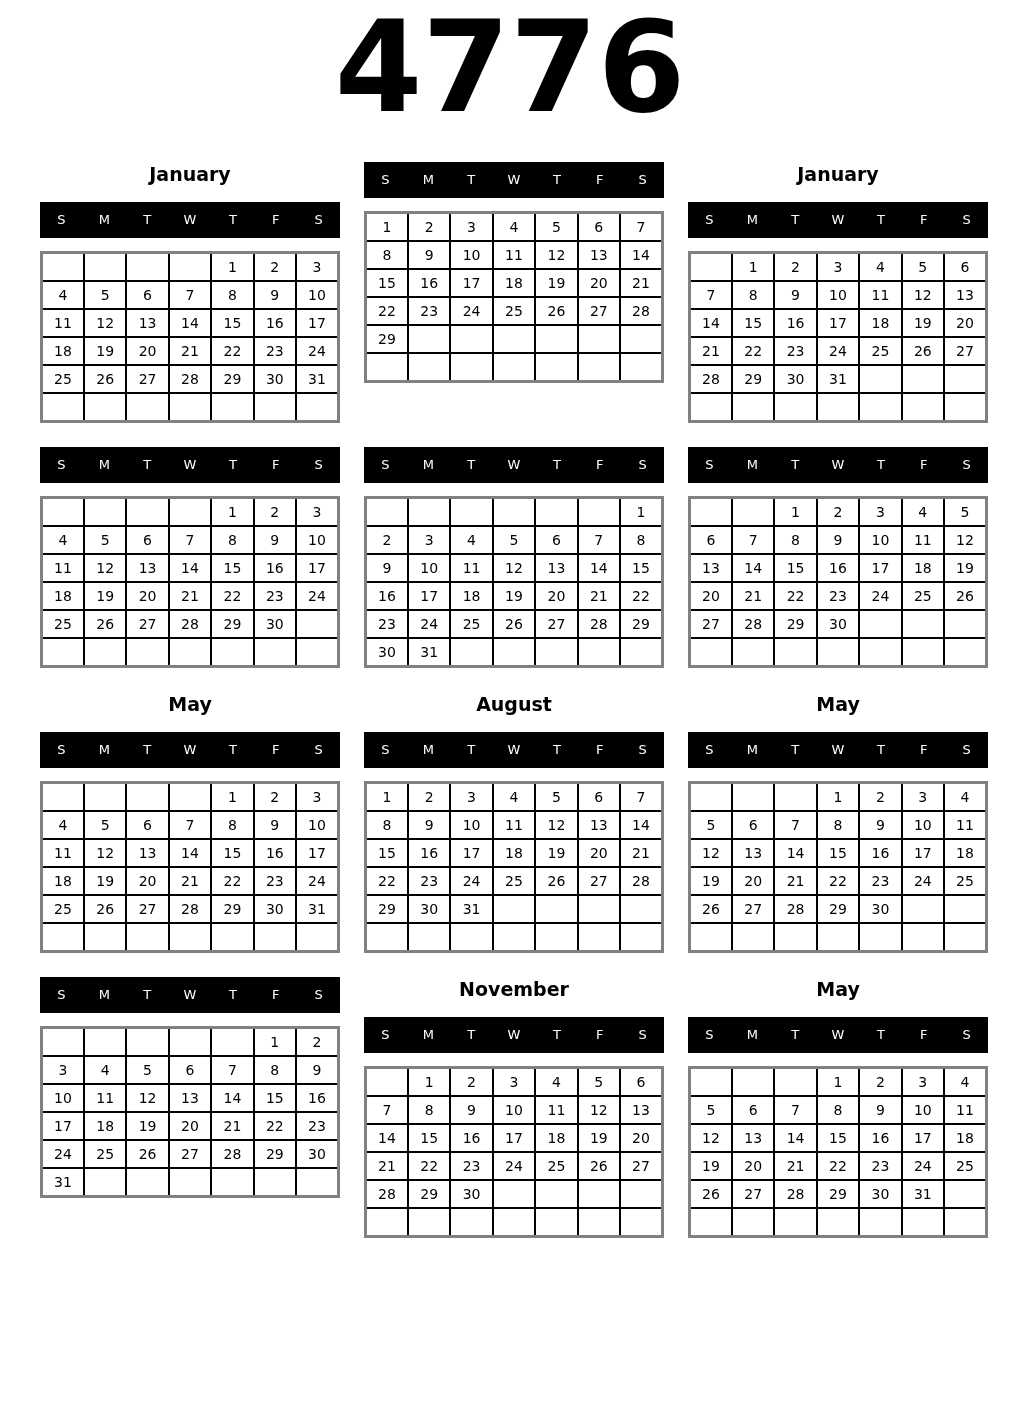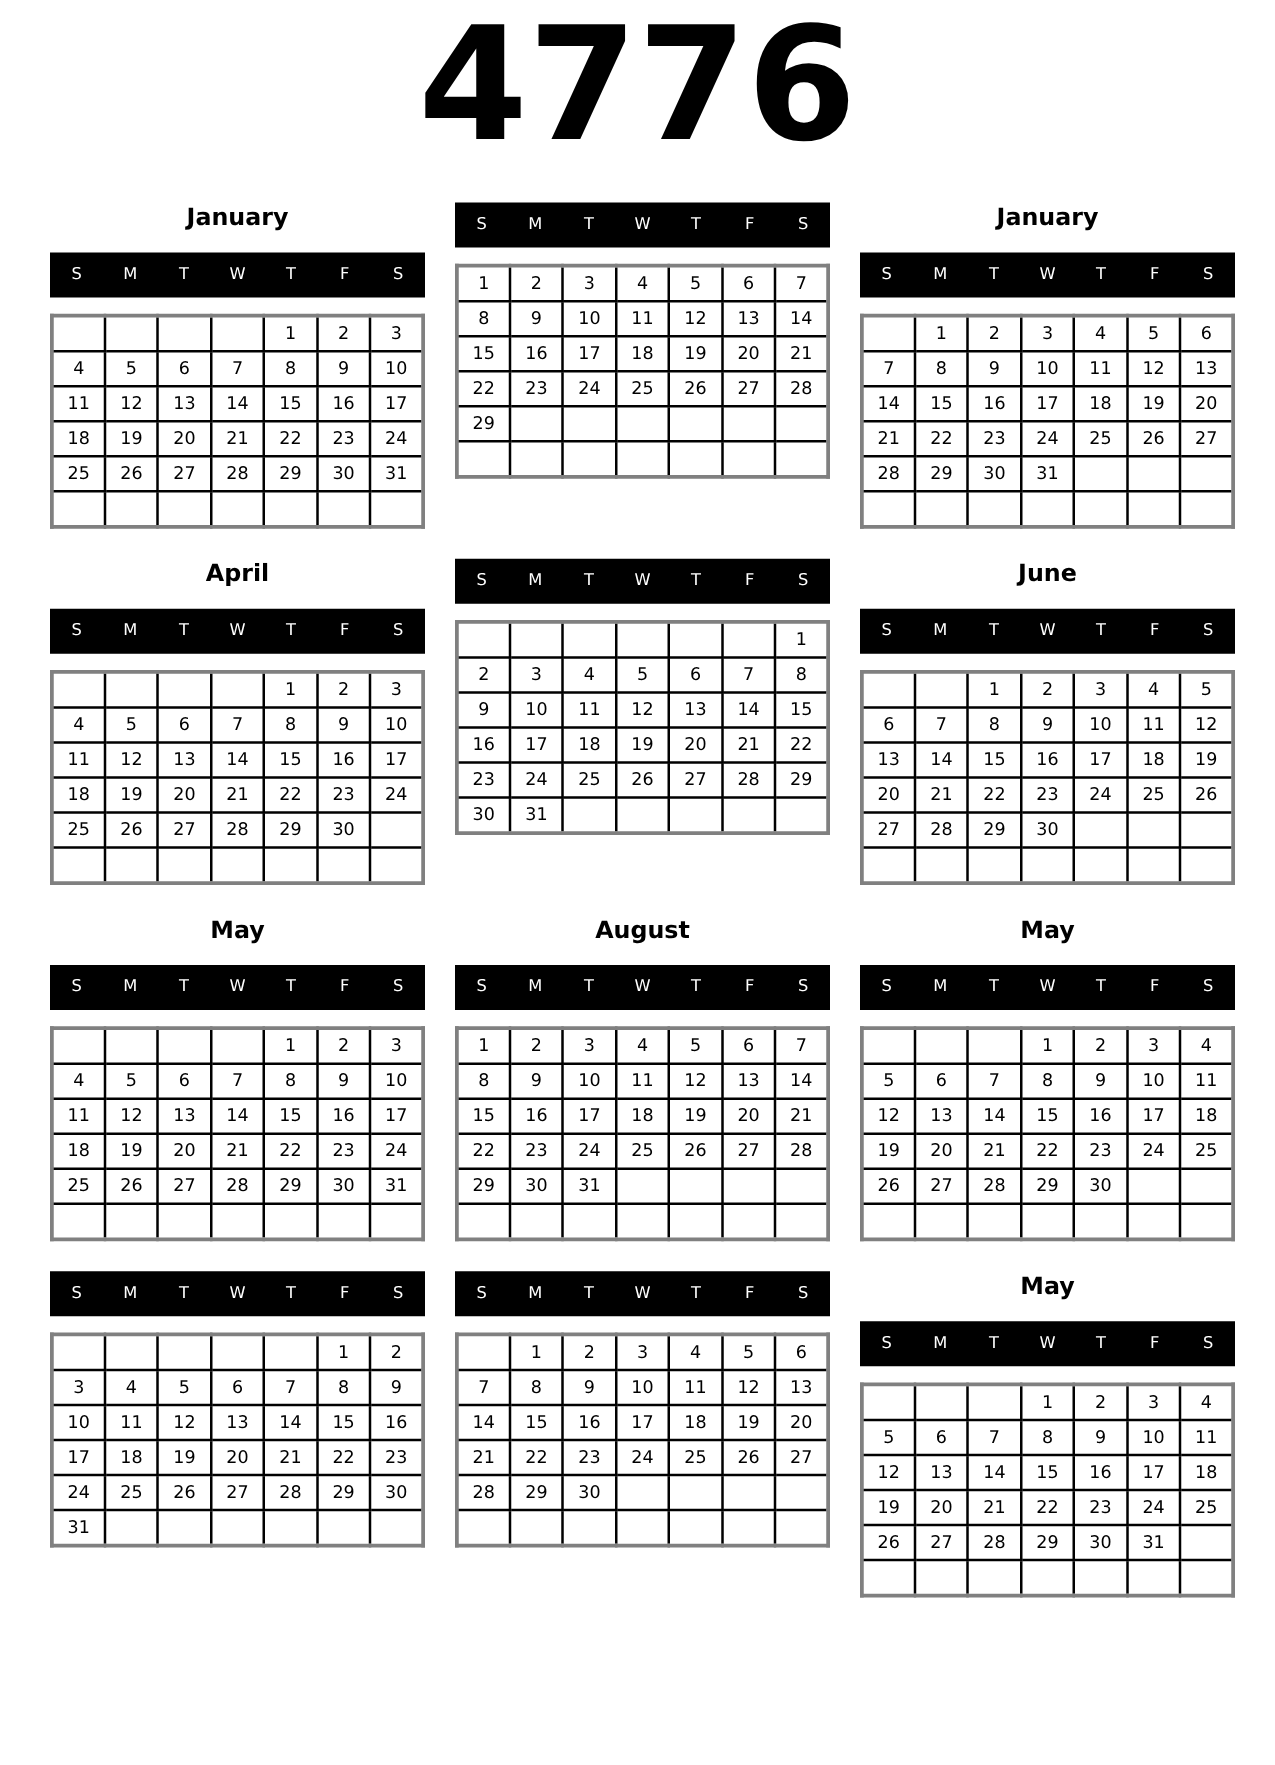--- a/index.html
+++ b/index.html
@@ -285,21 +285,20 @@
               <td></td>
               <td></td>
               <td></td>
               <td></td>
             </tr>
           </tbody>
         </table>
   </div>
 
   <div class="month">
-    <div class="month-title">April</div>
     <div class="day-header-bar">
           <span class="day-header">S</span>
           <span class="day-header">M</span>
           <span class="day-header">T</span>
           <span class="day-header">W</span>
           <span class="day-header">T</span>
           <span class="day-header">F</span>
           <span class="day-header">S</span>
         </div>
     <table class="month-grid">
@@ -426,21 +425,20 @@
               <td></td>
               <td></td>
               <td></td>
               <td></td>
             </tr>
           </tbody>
         </table>
   </div>
 
   <div class="month">
-    <div class="month-title">June</div>
     <div class="day-header-bar">
           <span class="day-header">S</span>
           <span class="day-header">M</span>
           <span class="day-header">T</span>
           <span class="day-header">W</span>
           <span class="day-header">T</span>
           <span class="day-header">F</span>
           <span class="day-header">S</span>
         </div>
     <table class="month-grid">
@@ -780,20 +778,21 @@
               <td></td>
               <td></td>
               <td></td>
               <td></td>
             </tr>
           </tbody>
         </table>
   </div>
 
   <div class="month">
+    <div class="month-title">November</div>
     <div class="day-header-bar">
           <span class="day-header">S</span>
           <span class="day-header">M</span>
           <span class="day-header">T</span>
           <span class="day-header">W</span>
           <span class="day-header">T</span>
           <span class="day-header">F</span>
           <span class="day-header">S</span>
         </div>
     <table class="month-grid">

